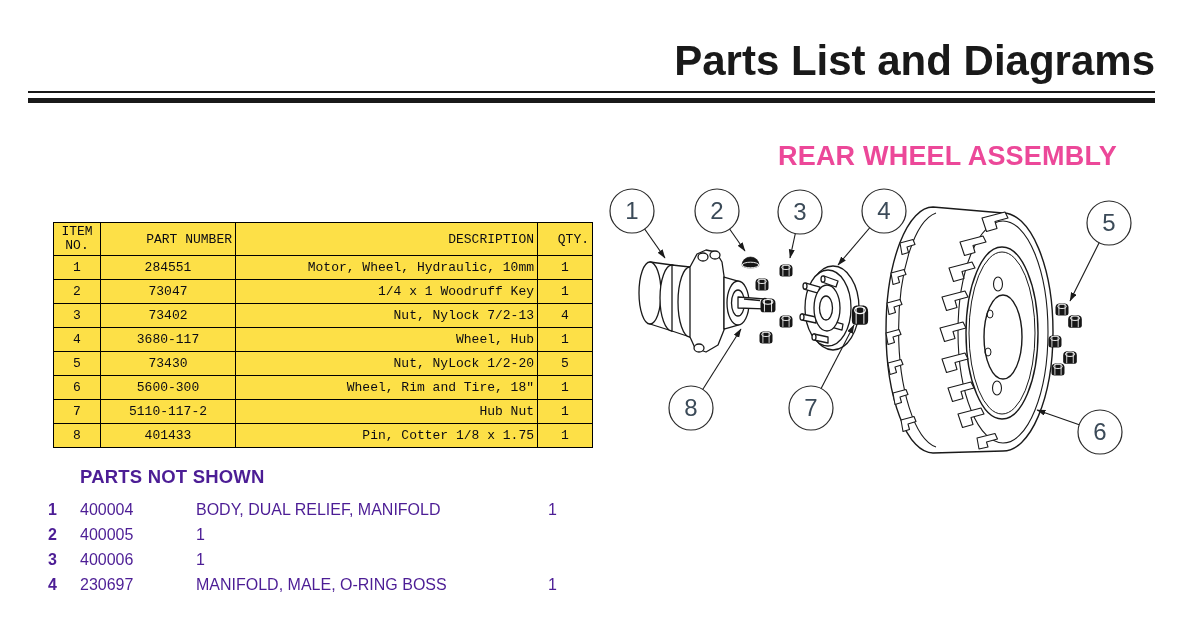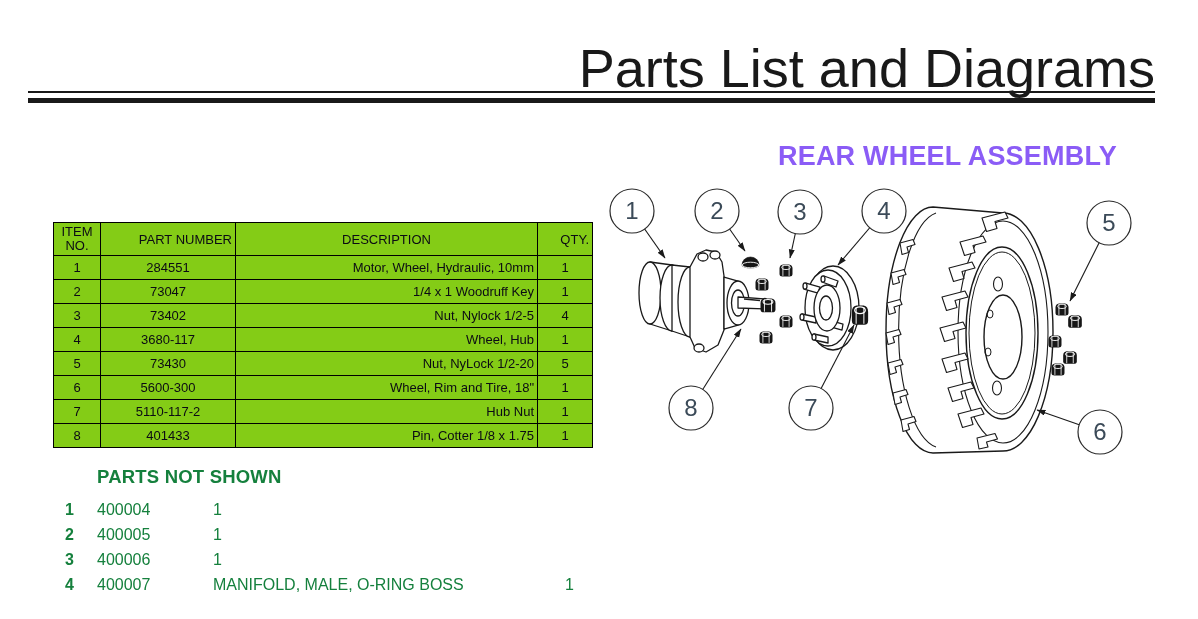--- a/index.html
+++ b/index.html
@@ -7,49 +7,49 @@
   body {
     width: 1198px; height: 619px;
     position: relative;
     background: #ffffff;
     font-family: "Liberation Sans", sans-serif;
     color: #1b1b1b;
     overflow: hidden;
   }
   .page-title {
     position: absolute; top: 37px; right: 43px;
-    font-size: 54px; font-weight: 400; letter-spacing: 0px;
+    font-size: 42px; font-weight: 700; letter-spacing: 0px;
     white-space: nowrap; color: #191919;
   }
   .rule-thin  { position: absolute; left: 28px; top: 91px;  width: 1127px; height: 2px; background: #191919; }
   .rule-thick { position: absolute; left: 28px; top: 98px;  width: 1127px; height: 5px; background: #191919; }
   .assembly-title {
     position: absolute; left: 778px; top: 141px;
     font-size: 27px; font-weight: 700; letter-spacing: 0.2px;
-    white-space: nowrap; color: #8b5cf6;
+    white-space: nowrap; color: #ec4899;
   }
   table.parts-table {
     position: absolute; left: 53px; top: 222px;
     border-collapse: collapse; table-layout: fixed;
-    font-family: Liberation Sans, sans-serif;
-    font-size: 13px; color: #0b0b14; background: #84cc16;
+    font-family: Liberation Mono, monospace;
+    font-size: 13px; color: #0b0b14; background: #fde047;
   }
   .parts-table th, .parts-table td {
     border: 1.6px solid #000; padding: 0 3px; font-weight: 400;
     overflow: hidden; white-space: nowrap;
   }
   .parts-table th { height: 33px; font-size: 13px; }
   .parts-table td { height: 24px; }
   .h-item { width: 47px;  text-align: center; line-height: 14px; font-size: 12.5px; }
   .h-part { width: 135px; text-align: right; }
-  .h-desc { width: 302px; text-align: center; }
+  .h-desc { width: 302px; text-align: right; }
   .h-qty  { width: 55px;  text-align: right; }
   .c-item, .c-part, .c-qty { text-align: center; }
   .c-desc { text-align: right; }
-  .pns { position: absolute; left: 65px; top: 466px; width: 545px; color: #15803d; }
+  .pns { position: absolute; left: 48px; top: 466px; width: 545px; color: #4c1d95; }
   .pns-heading { margin: 0 0 9px 32px; font-size: 18.5px; font-weight: 700; letter-spacing: 0.2px; }
   .pns-row {
     display: grid; grid-template-columns: 32px 116px 352px 30px;
     height: 25px; align-items: center; font-size: 16px;
   }
   .pns-item { font-weight: 700; }
   .diagram-svg { position: absolute; left: 600px; top: 175px; }
   .callout-num {
     font-family: "Liberation Sans", sans-serif;
     font-size: 24px; fill: #3b4a58;
@@ -87,21 +87,21 @@
       </tr>
     <tr>
         <td class="c-item">2</td>
         <td class="c-part">73047</td>
         <td class="c-desc">1/4 x 1 Woodruff Key</td>
         <td class="c-qty">1</td>
       </tr>
     <tr>
         <td class="c-item">3</td>
         <td class="c-part">73402</td>
-        <td class="c-desc">Nut, Nylock 1/2-5</td>
+        <td class="c-desc">Nut, Nylock 7/2-13</td>
         <td class="c-qty">4</td>
       </tr>
     <tr>
         <td class="c-item">4</td>
         <td class="c-part">3680-117</td>
         <td class="c-desc">Wheel, Hub</td>
         <td class="c-qty">1</td>
       </tr>
     <tr>
         <td class="c-item">5</td>
@@ -128,35 +128,36 @@
         <td class="c-qty">1</td>
       </tr>
   </tbody>
 </table>
 
 <div class="pns">
   <div class="pns-heading">PARTS NOT SHOWN</div>
   <div class="pns-row">
       <span class="pns-item">1</span>
       <span>400004</span>
+      <span>BODY, DUAL RELIEF, MANIFOLD</span>
       <span>1</span>
     </div>
   <div class="pns-row">
       <span class="pns-item">2</span>
       <span>400005</span>
       <span>1</span>
     </div>
   <div class="pns-row">
       <span class="pns-item">3</span>
       <span>400006</span>
       <span>1</span>
     </div>
   <div class="pns-row">
       <span class="pns-item">4</span>
-      <span>400007</span>
+      <span>230697</span>
       <span>MANIFOLD, MALE, O-RING BOSS</span>
       <span>1</span>
     </div>
 </div>
 
 <svg class="diagram-svg" width="598" height="310" viewBox="600 175 598 310" xmlns="http://www.w3.org/2000/svg">
   <defs>
     <marker id="arr" markerWidth="10" markerHeight="8" refX="8.5" refY="3" orient="auto" markerUnits="userSpaceOnUse">
       <path d="M0,0 L9,3 L0,6 Z" fill="#1a1a1a"></path>
     </marker>

